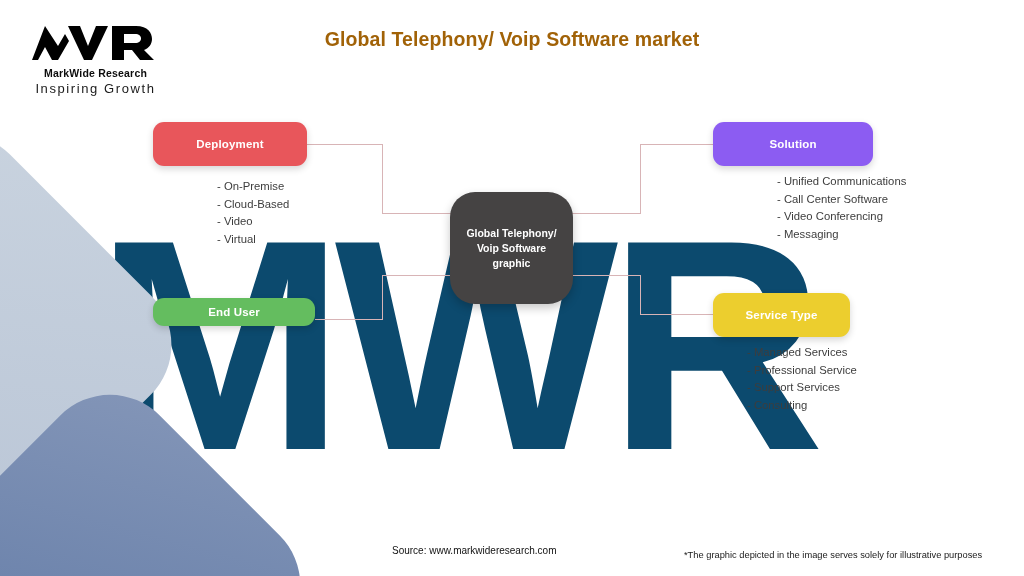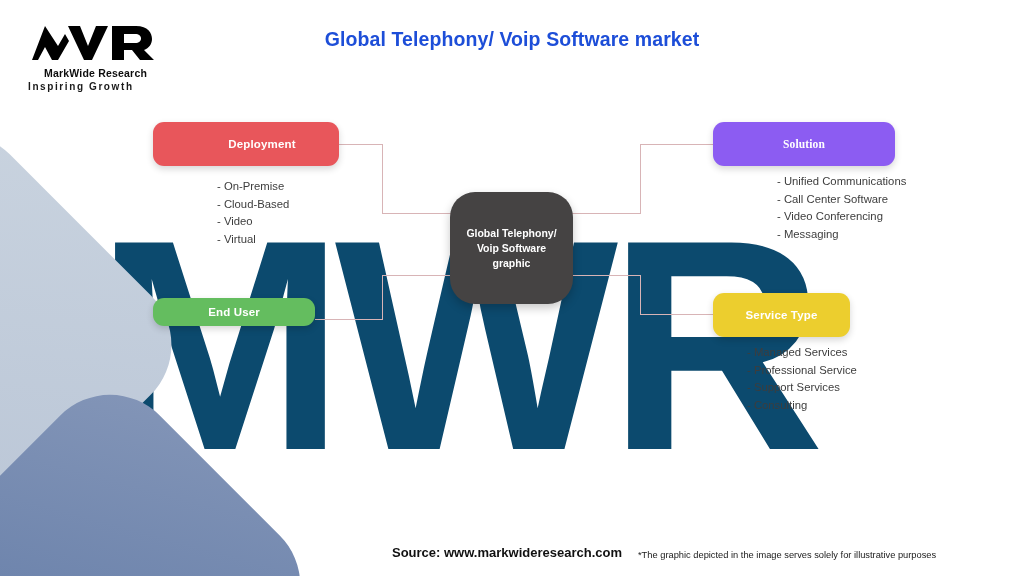--- a/index.html
+++ b/index.html
@@ -29,46 +29,46 @@
   }
 
   
   .logo{position:absolute;left:28px;top:20px;width:135px;height:70px;}
   .logo-mark{display:block;}
   .logo-name{
     font-size:10.5px;font-weight:bold;color:#0d0d0d;letter-spacing:.2px;
     text-align:center;margin-top:1px;
   }
   .logo-tag{
-    font-size:10px;font-weight:bold;color:#1a1a1a;letter-spacing:1.6px;
-    margin-top:2px;
+    font-size:13px;font-weight:normal;color:#1a1a1a;letter-spacing:1.6px;
+    text-align:center;margin-top:2px;
   }
 
   
   .title{
     position:absolute;left:0;right:0;top:28px;text-align:center;
-    font-size:19.5px;font-weight:bold;color:#1d4ed8;letter-spacing:.1px;
+    font-size:19.5px;font-weight:bold;color:#a16207;letter-spacing:.1px;
   }
 
   
   .conn{position:absolute;background:#d8b4b6;}
   .conn-h{height:1px;}
   .conn-v{width:1px;}
 
   
   .pill{
     position:absolute;border-radius:11px;display:flex;
     align-items:center;justify-content:center;
     box-shadow:0 3px 7px rgba(0,0,0,.16);
   }
   .pill-label{
     font-size:11.5px;font-weight:bold;color:#ffffff;letter-spacing:.15px;
   }
-  .pill-deployment{left:153px;top:122px;width:154px;height:44px;background:#e8565b;padding-left:32px;}
-  .pill-solution  {left:713px;top:122px;width:182px;height:44px;background:#8c5cf2;font-family:Liberation Serif, serif;}
+  .pill-deployment{left:153px;top:122px;width:154px;height:44px;background:#e8565b;}
+  .pill-solution  {left:713px;top:122px;width:160px;height:44px;background:#8c5cf2;}
   .pill-enduser   {left:153px;top:298px;width:162px;height:28px;background:#64bd5f;}
   .pill-service   {left:713px;top:293px;width:137px;height:44px;background:#ecce2e;}
 
   .hub{
     position:absolute;left:450px;top:192px;width:123px;height:112px;
     background:#454343;border-radius:25px;display:flex;flex-direction:column;
     align-items:center;justify-content:center;
     box-shadow:0 4px 10px rgba(0,0,0,.22);
   }
   .hub-line{
@@ -81,24 +81,24 @@
     font-size:11.3px;color:#3d3d3d;line-height:17.5px;white-space:nowrap;
   }
   .list-deployment{left:181px;top:178px;}
   .list-solution  {left:741px;top:173px;}
   .list-enduser   {left:181px;top:359px;}
   .list-service   {left:711px;top:344px;}
 
   
   .source{
     position:absolute;left:392px;top:545px;
-    font-size:13px;font-weight:bold;color:#111111;
+    font-size:10px;font-weight:normal;color:#111111;
   }
   .disclaimer{
-    position:absolute;left:638px;top:550px;
+    position:absolute;left:684px;top:550px;
     font-size:9.3px;color:#1a1a1a;
   }
 </style>
 </head>
 <body>
 
 <div class="stage">
 
   <div class="deco-wm">MWR</div>
   <div class="deco-shape deco-light"></div>

